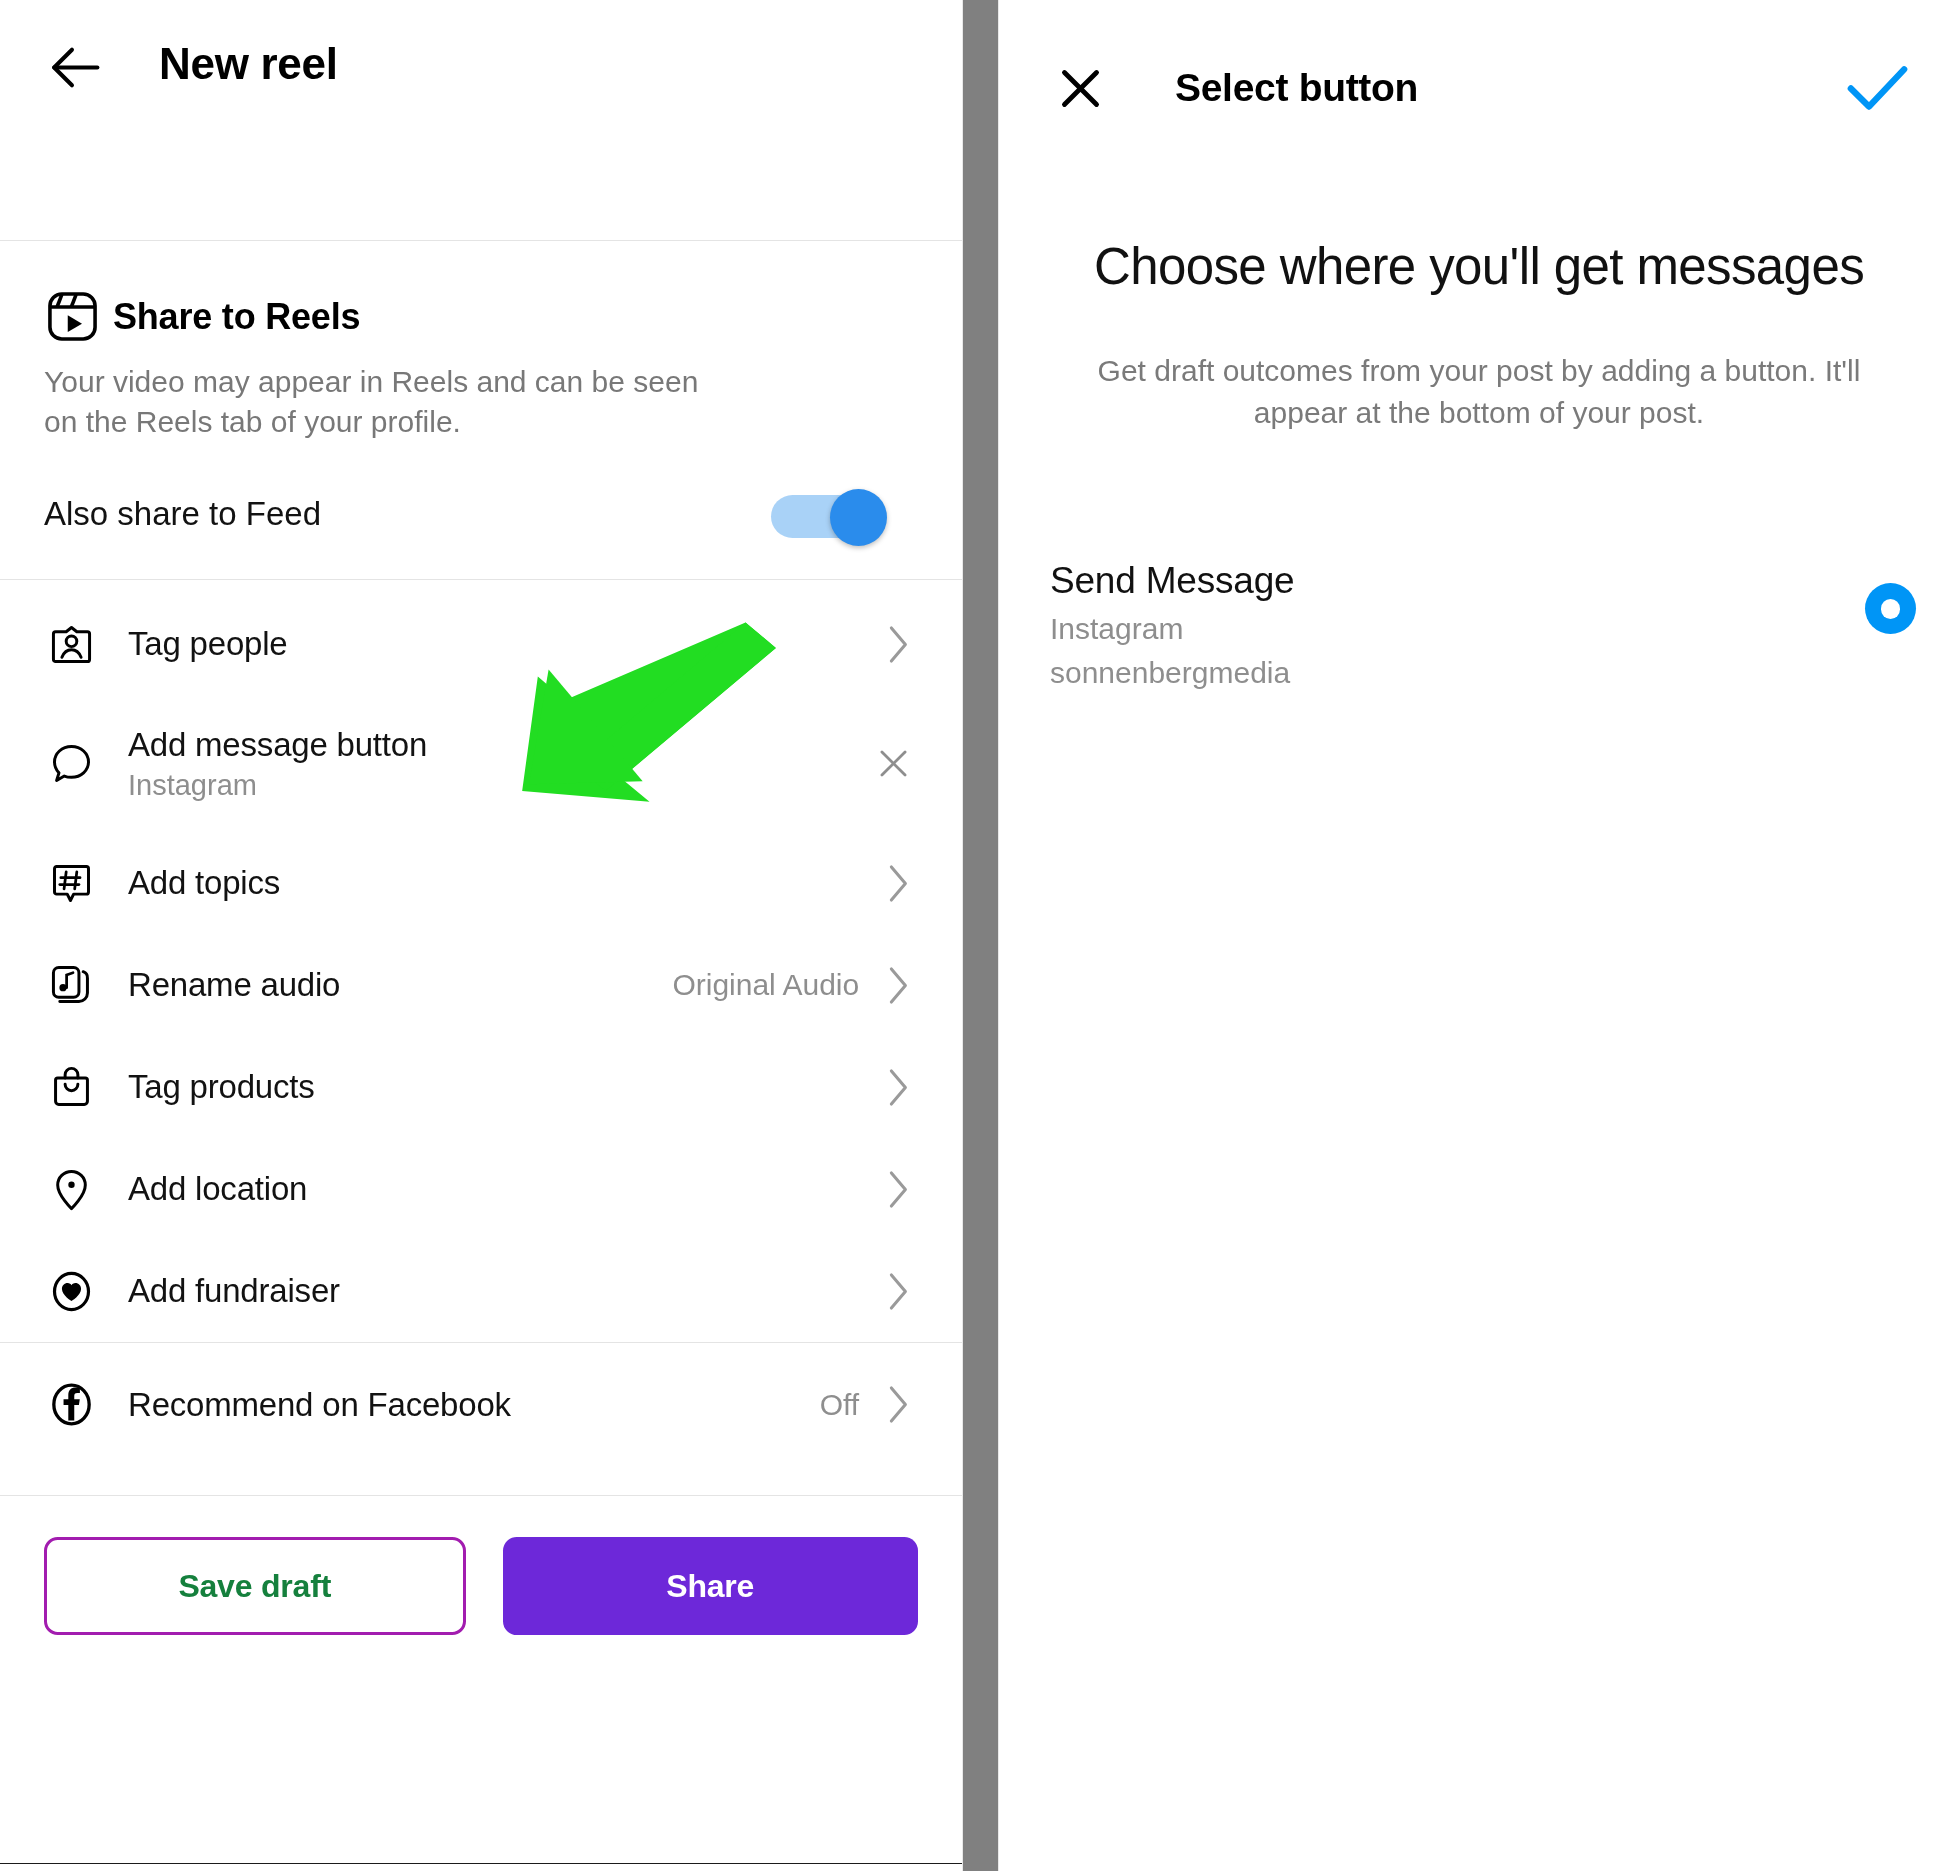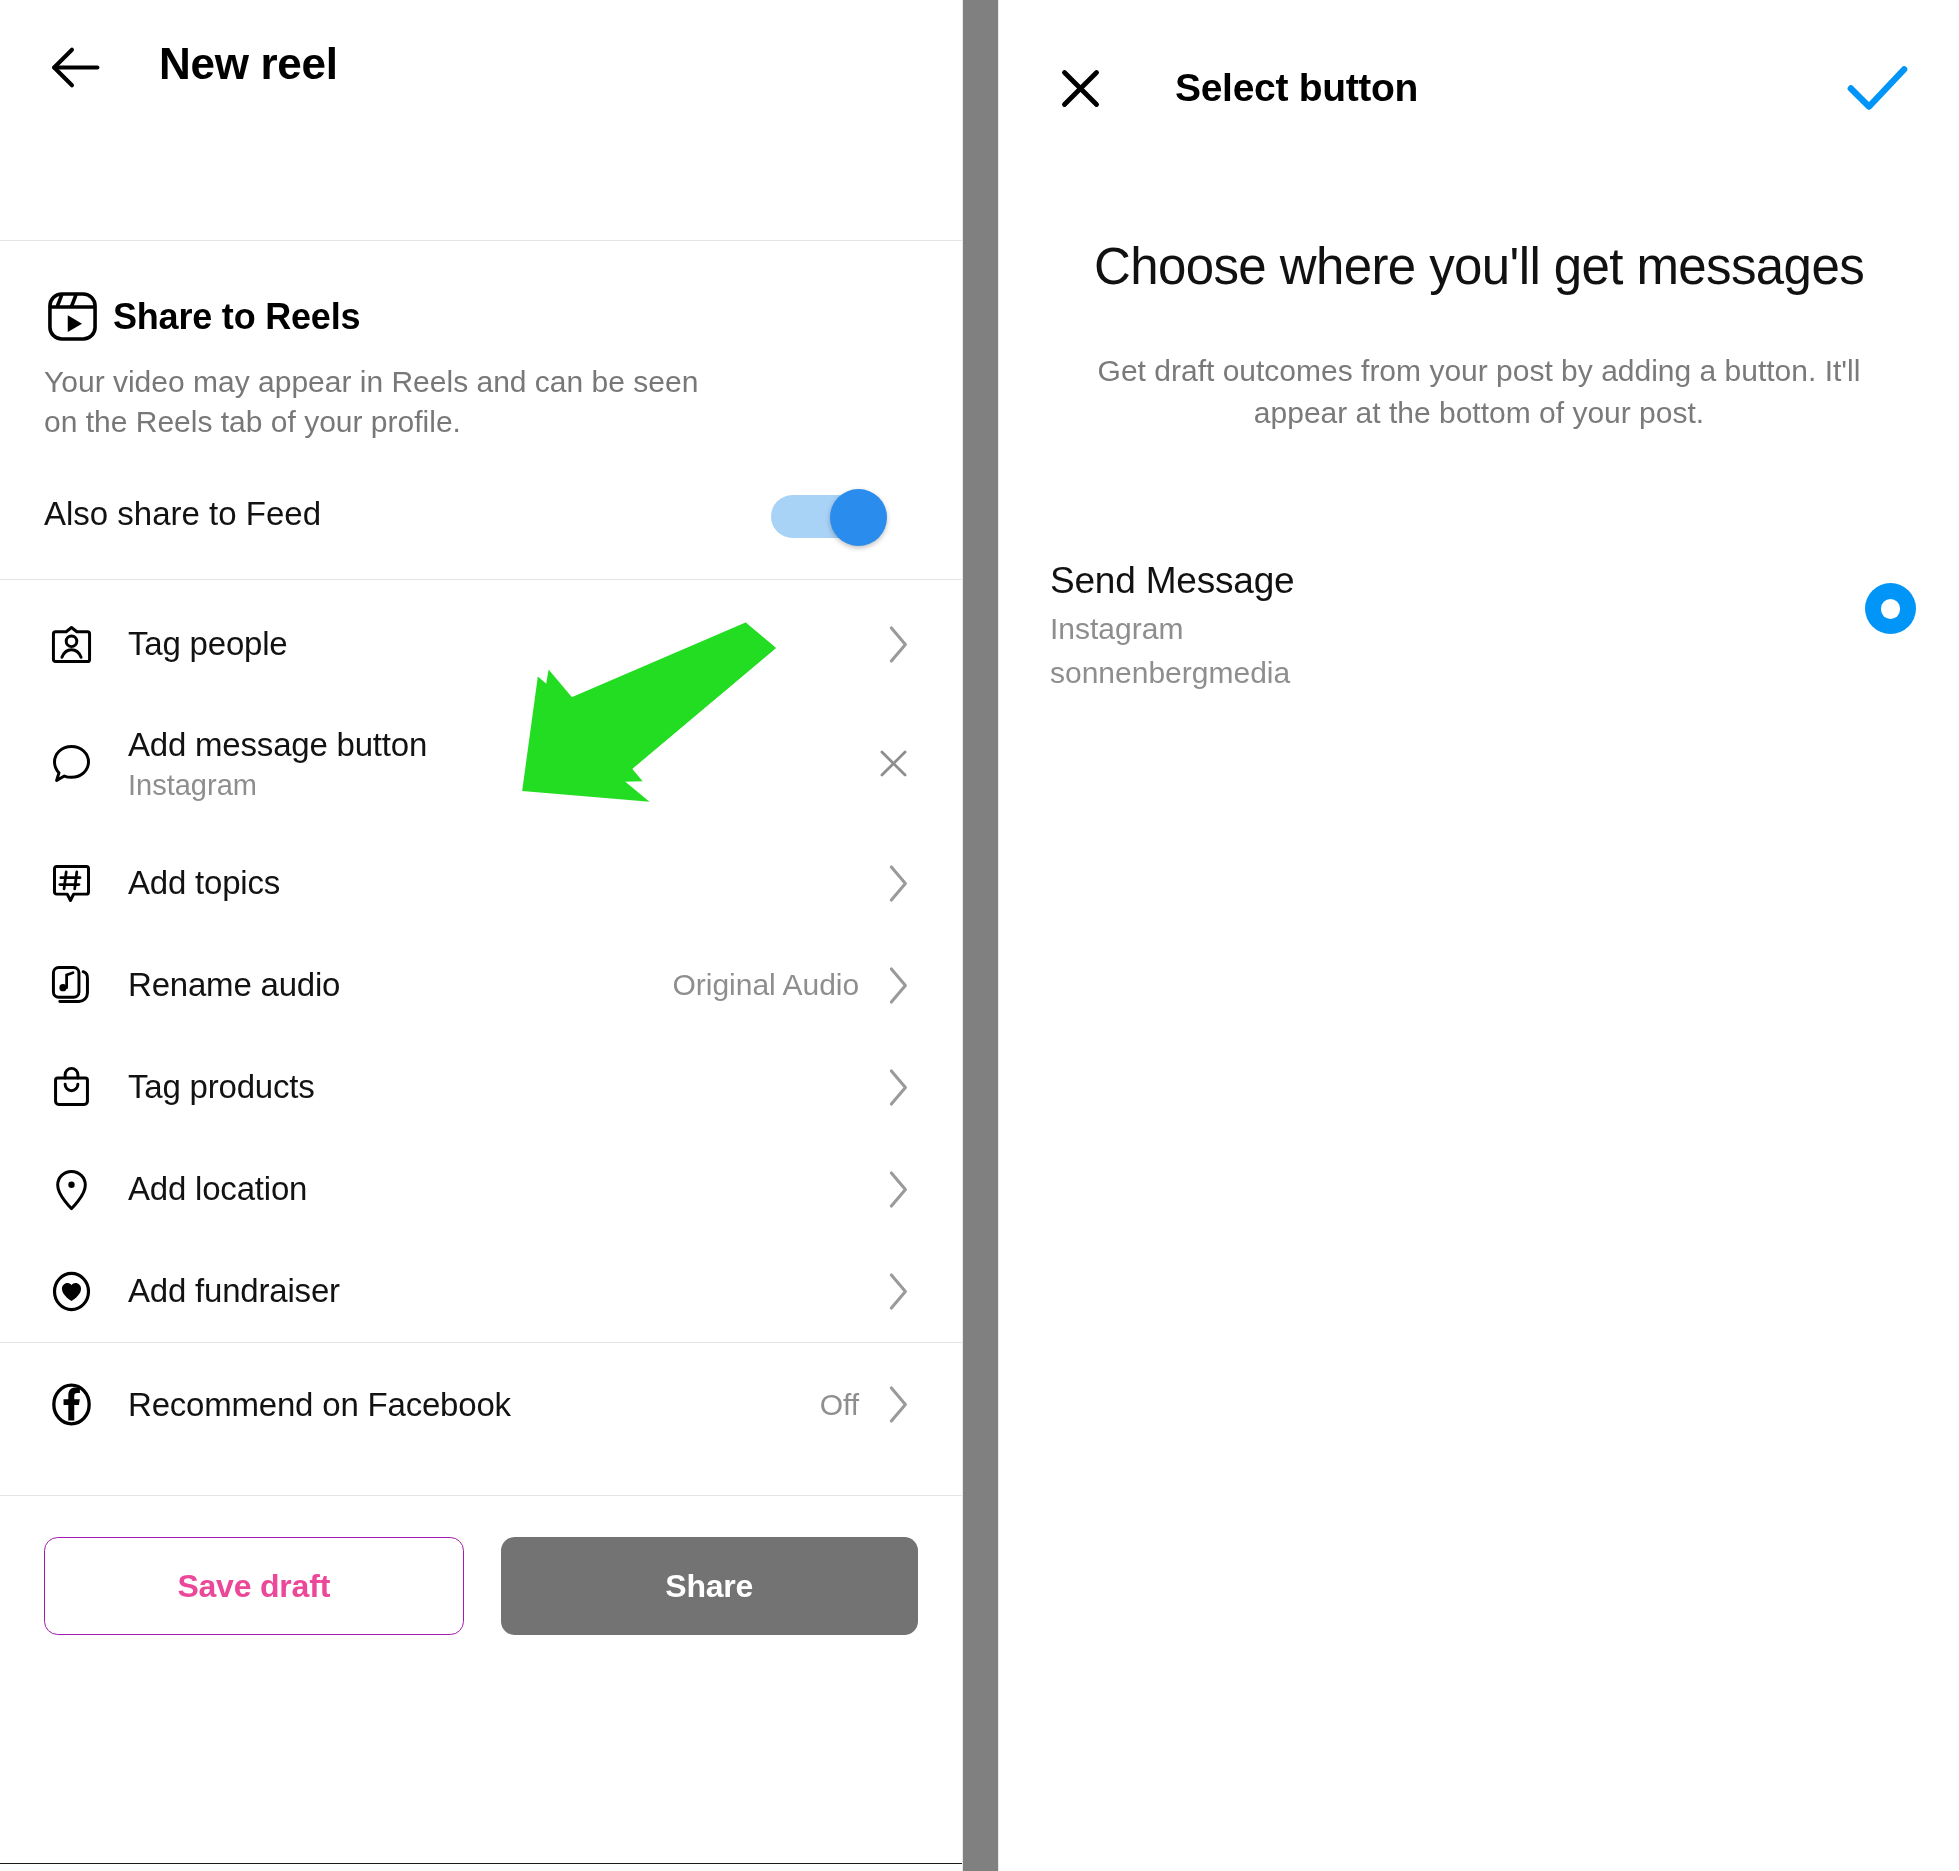--- a/index.html
+++ b/index.html
@@ -151,22 +151,22 @@
   .btn {
     flex: 1 1 0;
     height: 98px;
     border-radius: 13.7px;
     display: flex; align-items: center; justify-content: center;
     font-size: 32px;
     font-weight: 700;
     cursor: pointer;
     letter-spacing: -0.2px;
   }
-  .btn-draft { background: #ffffff; border: 1px solid #a21caf; color: #ec4899; }
-  .btn-share { background: #737373; color: #ffffff; border: none; }
+  .btn-draft { background: #ffffff; border: 3px solid #a21caf; color: #15803d; }
+  .btn-share { background: #6d28d9; color: #ffffff; border: none; }
   .bottom-bar {
     position: absolute;
     left: 0; bottom: 0;
     width: 100%;
     height: 7.8px;
     background: #ffffff;
     border-top: 1px solid #1b1b1b;
   }
 
   

